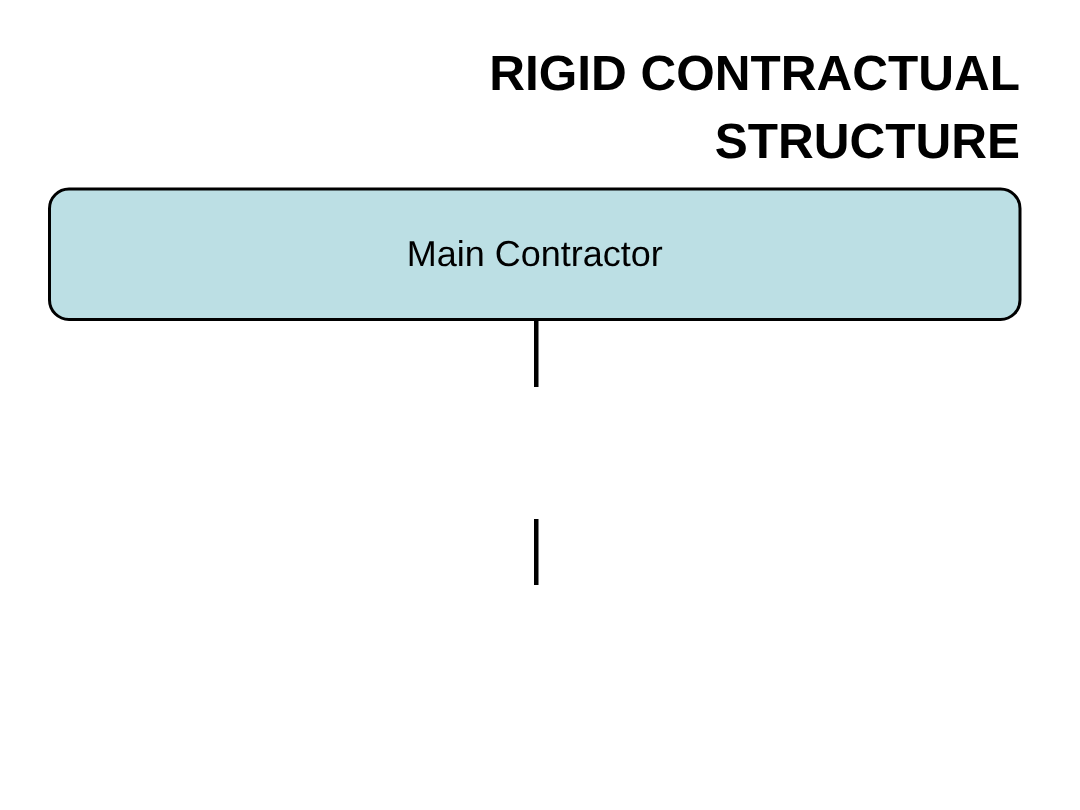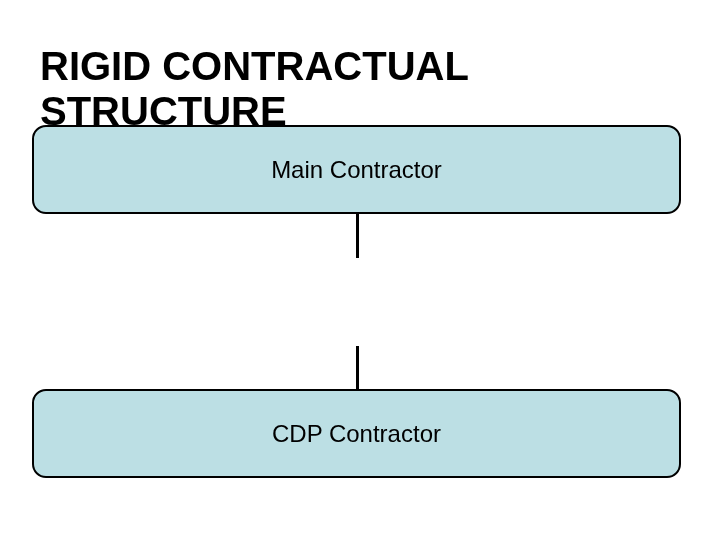--- a/index.html
+++ b/index.html
@@ -17,24 +17,24 @@
     position: relative;
     width: 720px;
     height: 540px;
     background: #ffffff;
   }
 
   
   .slide-title {
     position: absolute;
     left: 40px;
-    top: 44px;
+    top: 26px;
     width: 640px;
-    text-align: left;
-    font-size: 40px;
+    text-align: right;
+    font-size: 33px;
     font-weight: bold;
     line-height: 45px;
     color: #000000;
     letter-spacing: 0px;
     white-space: pre-line;
   }
 
   
   .chart-area {
     position: absolute;
@@ -90,18 +90,15 @@
 
     <div class="node-box n0">
       <span class="node-label">Main Contractor</span>
     </div>
 
     <div class="connector c0"></div>
 
 
     <div class="connector c1"></div>
 
-    <div class="node-box n2">
-      <span class="node-label">CDP Contractor</span>
-    </div>
 
   </div>
 </div>
 
 </body></html>

